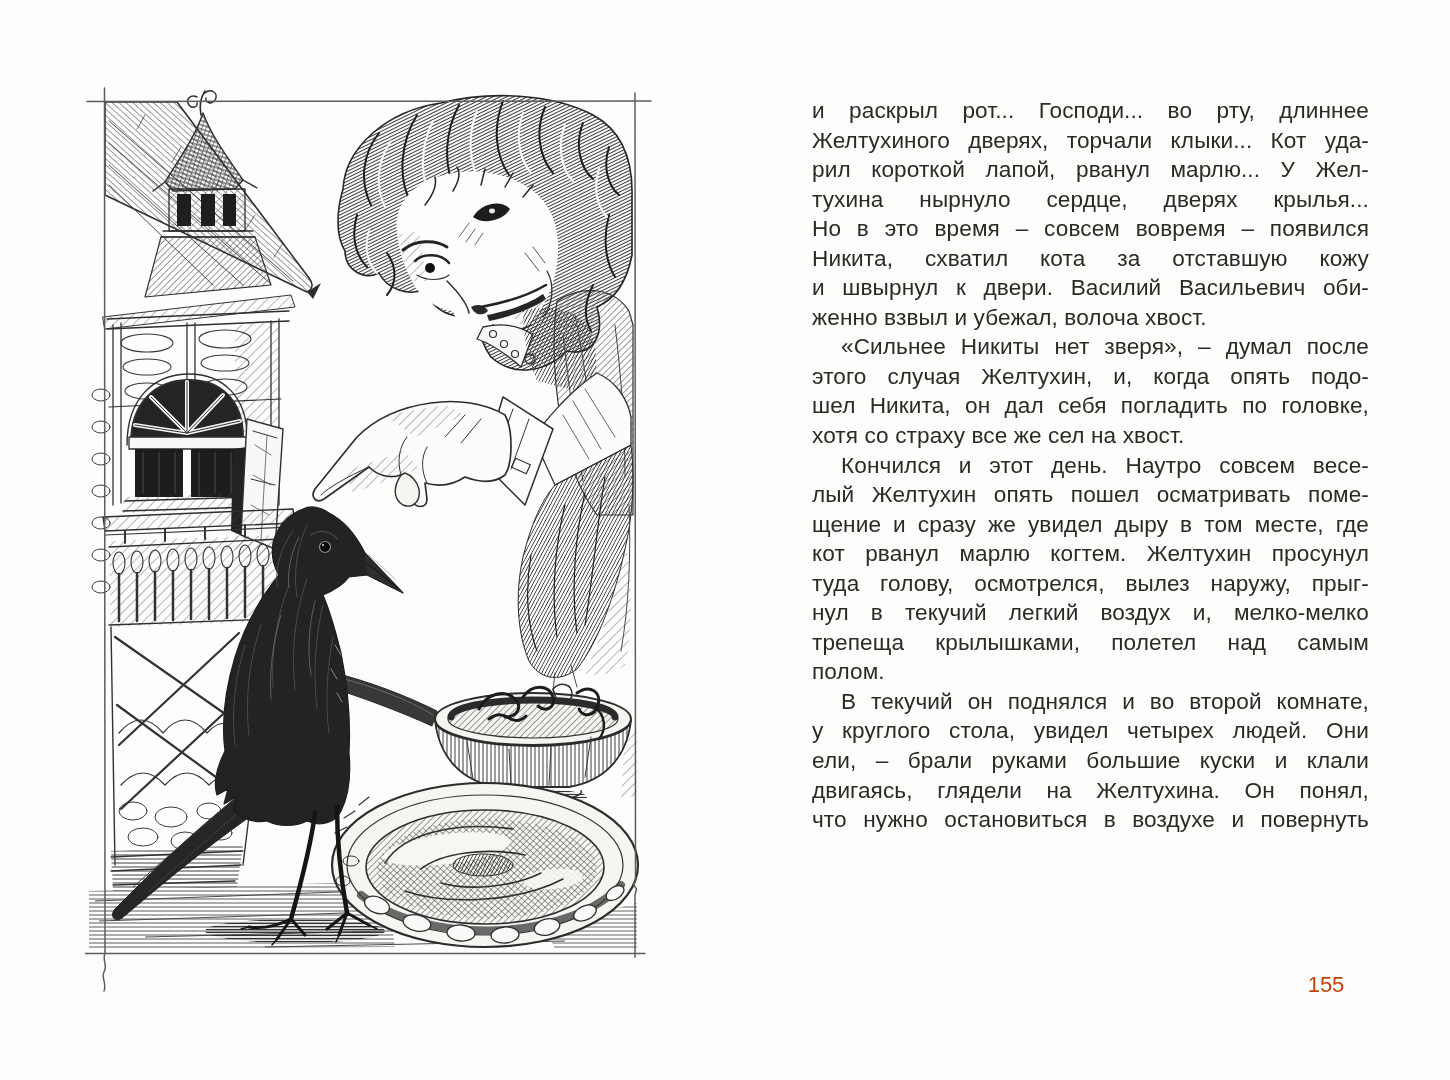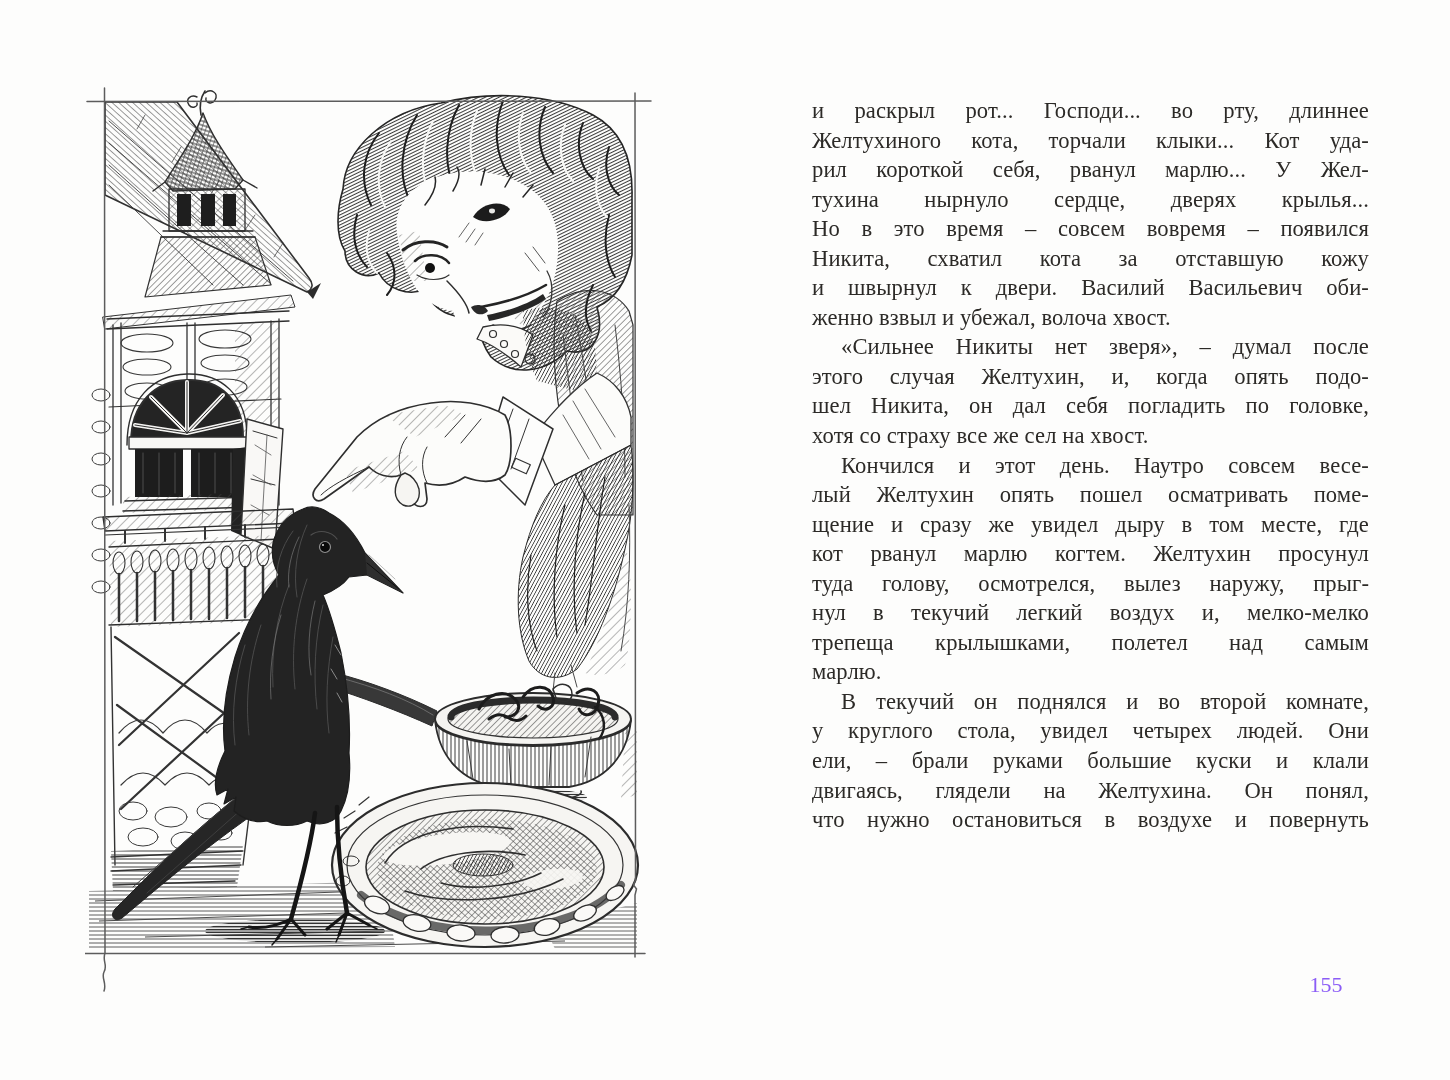--- a/index.html
+++ b/index.html
@@ -1,25 +1,25 @@
 <!DOCTYPE html>
 <html><head>
 <meta charset="utf-8">
 <style>
   html,body{margin:0;padding:0;background:#ffffff;}
   .spread{position:relative;width:1450px;height:1080px;background:#fdfdfc;overflow:hidden;
-          font-family:Liberation Serif, serif;}
+          font-family:Liberation Sans, sans-serif;}
   figure.illu{position:absolute;left:85px;top:85px;width:590px;height:910px;margin:0;}
   #text-block{position:absolute;left:812px;top:96px;width:557px;
               font-size:22.6px;line-height:29.55px;letter-spacing:0.1px;color:#2c2a27;}
   .ln{text-align:justify;text-align-last:justify;}
   .ln.last{text-align-last:left;}
   .ln.ind{text-indent:29px;}
   .pgnum{position:absolute;left:1280px;top:972px;width:92px;text-align:center;
-         font-size:22px;color:#8b5cf6;}
+         font-size:22px;color:#c2410c;}
 </style>
 </head>
 <body>
 
 <div class="spread" style="background: rgb(253, 253, 252);">
 
   <figure class="illu">
   <svg viewBox="0 0 590 910" width="590" height="910">
     <defs>
       <pattern id="hL" patternUnits="userSpaceOnUse" width="7" height="7" patternTransform="rotate(45)">
@@ -272,39 +272,39 @@
       <path d="M19.5,3 L20,868 M20,868 C17,876 23,880 19,887 C16,893 22,898 19,906" stroke-width="1.5"></path>
       <path d="M550,8 L550.5,795 L548.5,800 L551.5,804 L550,810 L550,872" stroke-width="1.5"></path>
       <path d="M0,868.5 L560,868.5" stroke-width="1.5"></path>
     </g>
   </svg>
   </figure>
 
   <main>
     <div id="text-block" style="color: rgb(44, 42, 39);">
         <div class="ln">и раскрыл рот... Господи... во рту, длиннее</div>
-        <div class="ln">Желтухиного кота, торчали клыки... Кот уда-</div>
-        <div class="ln">рил короткой себя, рванул марлю... У Жел-</div>
+        <div class="ln">Желтухиного дверях, торчали клыки... Кот уда-</div>
+        <div class="ln">рил короткой лапой, рванул марлю... У Жел-</div>
         <div class="ln">тухина нырнуло сердце, дверях крылья...</div>
         <div class="ln">Но в это время – совсем вовремя – появился</div>
         <div class="ln">Никита, схватил кота за отставшую кожу</div>
         <div class="ln">и швырнул к двери. Василий Васильевич оби-</div>
         <div class="ln last">женно взвыл и убежал, волоча хвост.</div>
         <div class="ln ind">«Сильнее Никиты нет зверя», – думал после</div>
         <div class="ln">этого случая Желтухин, и, когда опять подо-</div>
         <div class="ln">шел Никита, он дал себя погладить по головке,</div>
         <div class="ln last">хотя со страху все же сел на хвост.</div>
         <div class="ln ind">Кончился и этот день. Наутро совсем весе-</div>
         <div class="ln">лый Желтухин опять пошел осматривать поме-</div>
         <div class="ln">щение и сразу же увидел дыру в том месте, где</div>
         <div class="ln">кот рванул марлю когтем. Желтухин просунул</div>
         <div class="ln">туда голову, осмотрелся, вылез наружу, прыг-</div>
         <div class="ln">нул в текучий легкий воздух и, мелко-мелко</div>
         <div class="ln">трепеща крылышками, полетел над самым</div>
-        <div class="ln last">марлю.</div>
+        <div class="ln last">полом.</div>
         <div class="ln ind">В текучий он поднялся и во второй комнате,</div>
         <div class="ln">у круглого стола, увидел четырех людей. Они</div>
         <div class="ln">ели, – брали руками большие куски и клали</div>
         <div class="ln">двигаясь, глядели на Желтухина. Он понял,</div>
         <div class="ln">что нужно остановиться в воздухе и повернуть</div>
       </div>
     <div class="pgnum">155</div>
   </main>
 
 </div>

